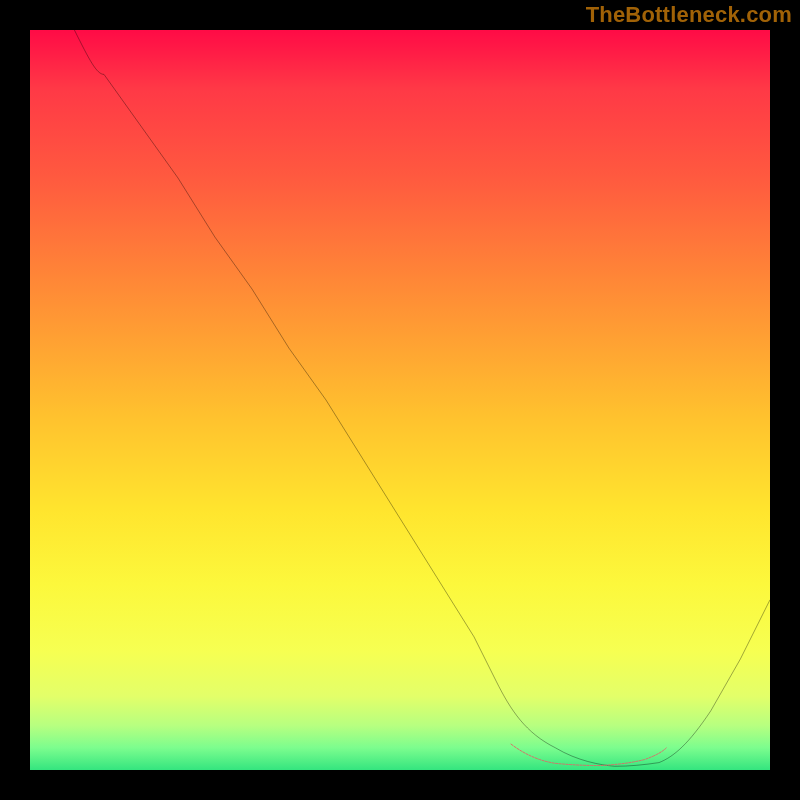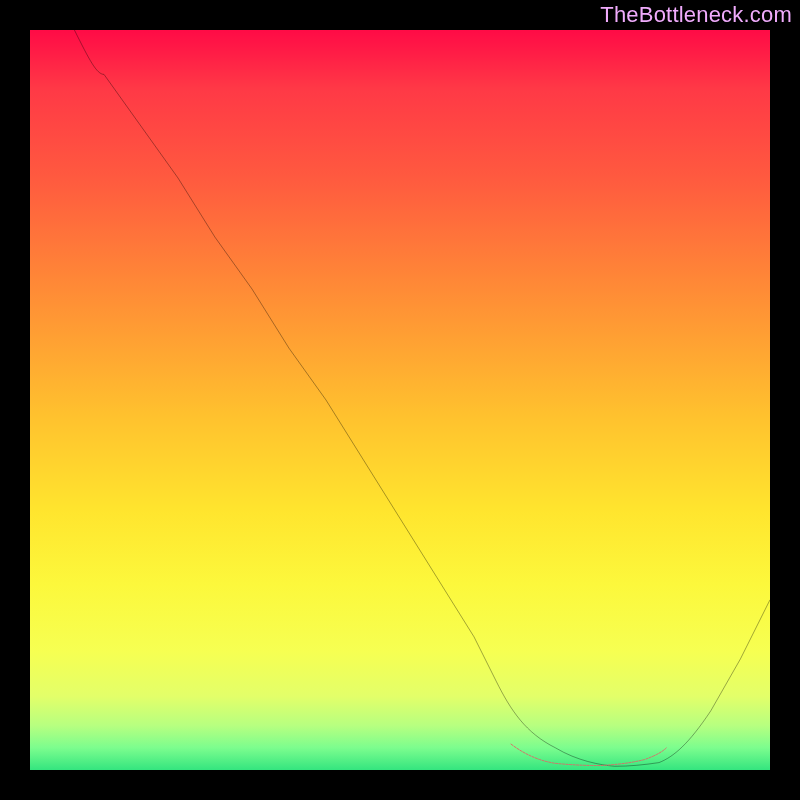--- a/index.html
+++ b/index.html
@@ -14,23 +14,23 @@
   .frame {
     position: relative;
     width: 800px;
     height: 800px;
     background: #000;
   }
   .watermark {
     position: absolute;
     top: 2px;
     right: 8px;
-    color: #f0abfc;
+    color: #a16207;
     font-size: 22px;
-    font-weight: 400;
+    font-weight: 700;
     letter-spacing: 0.2px;
     z-index: 10;
   }
   .plot-area {
     position: absolute;
     left: 30px;
     top: 30px;
     width: 740px;
     height: 740px;
     background: linear-gradient(to bottom,

